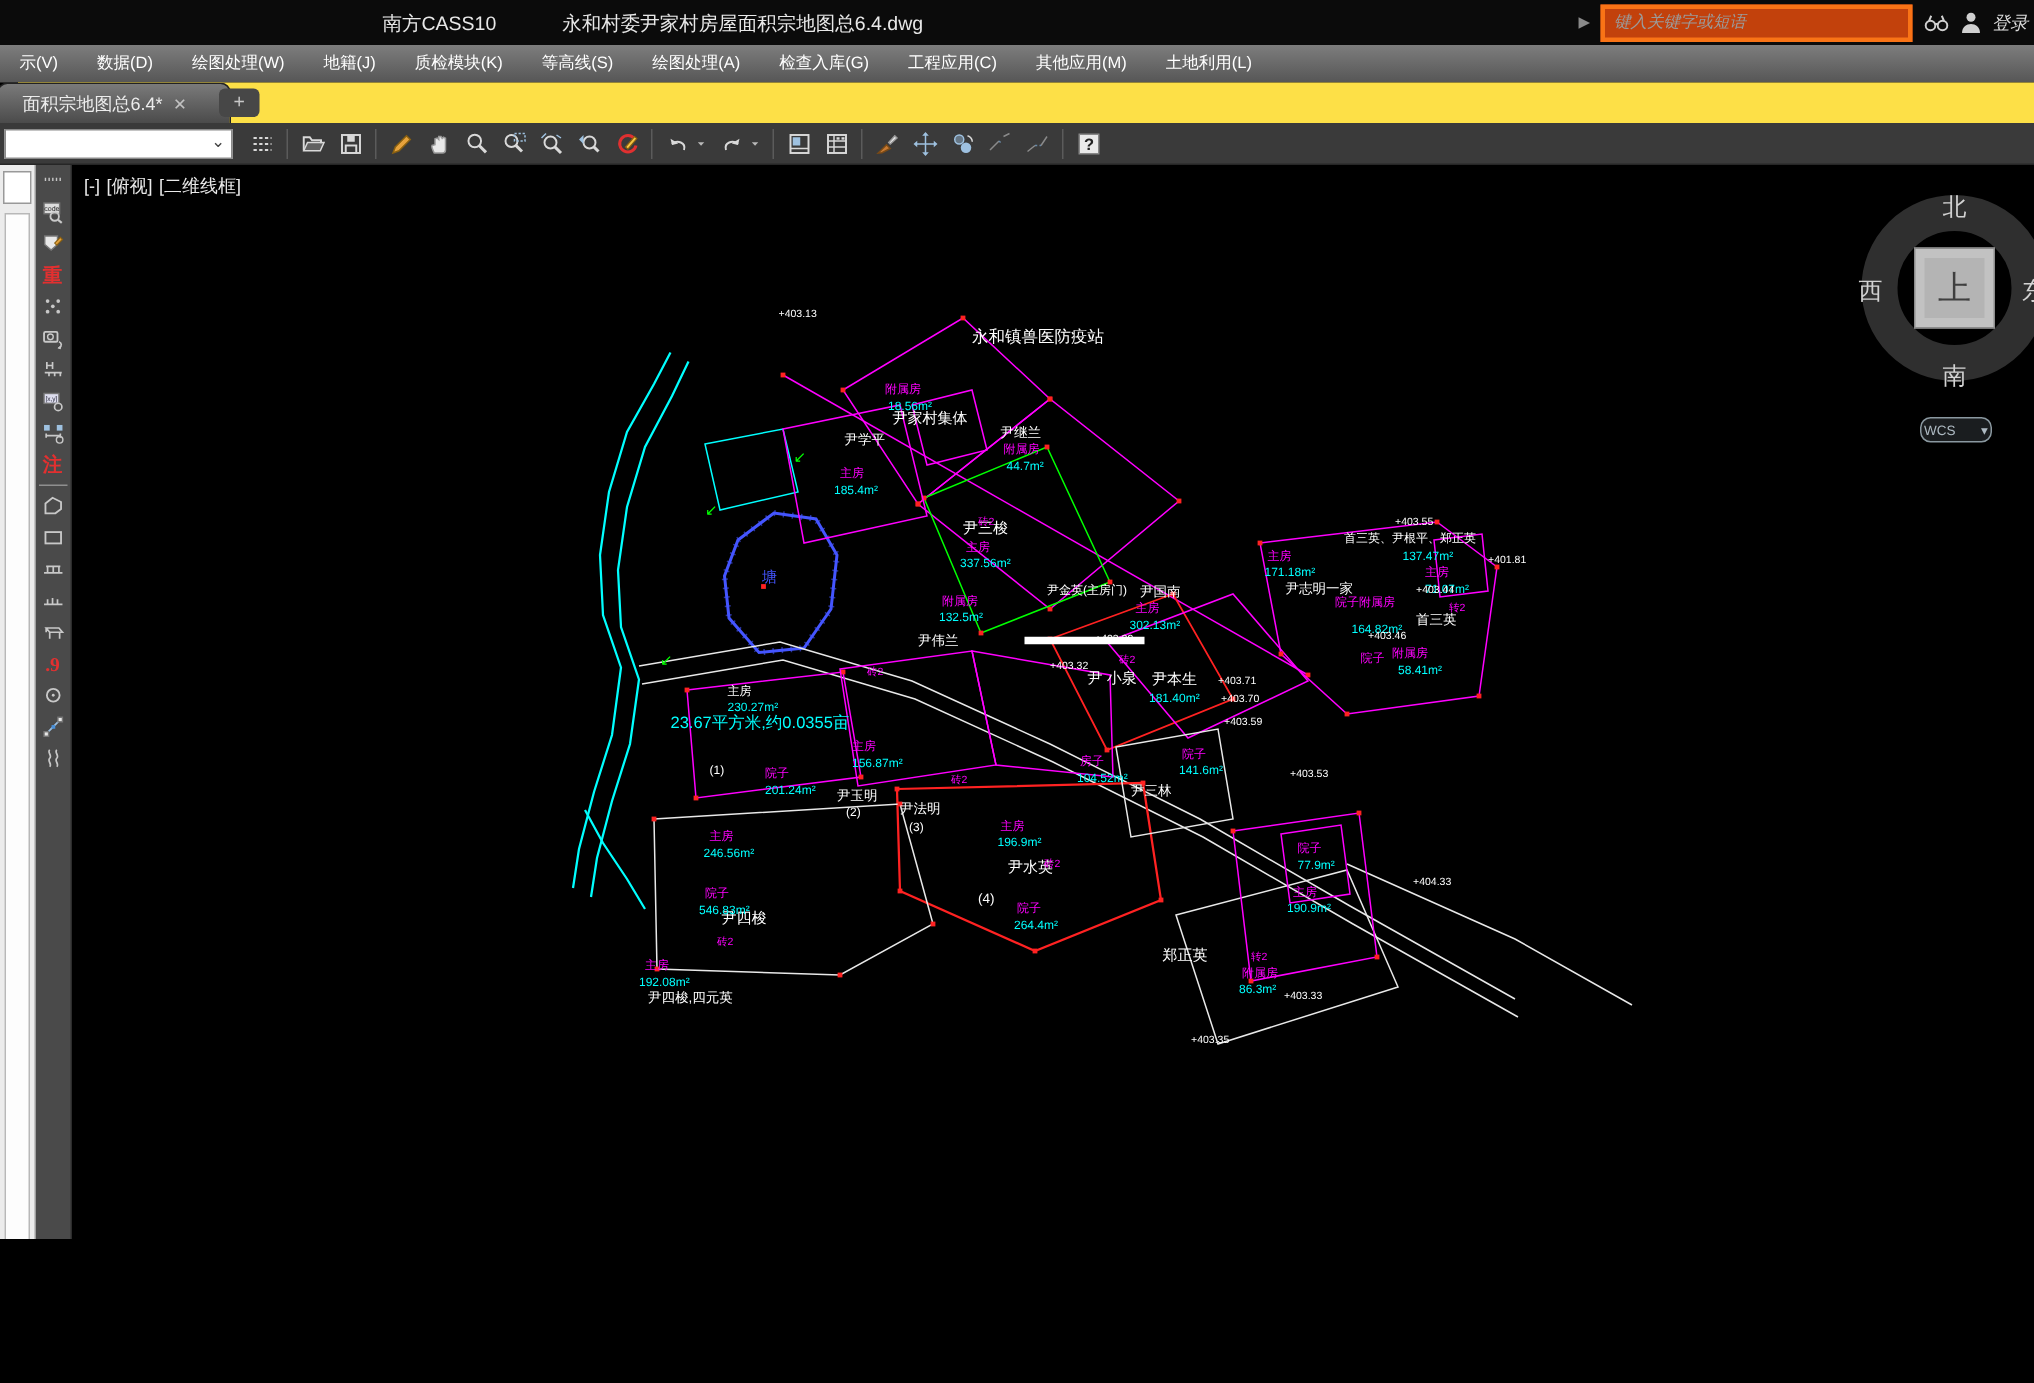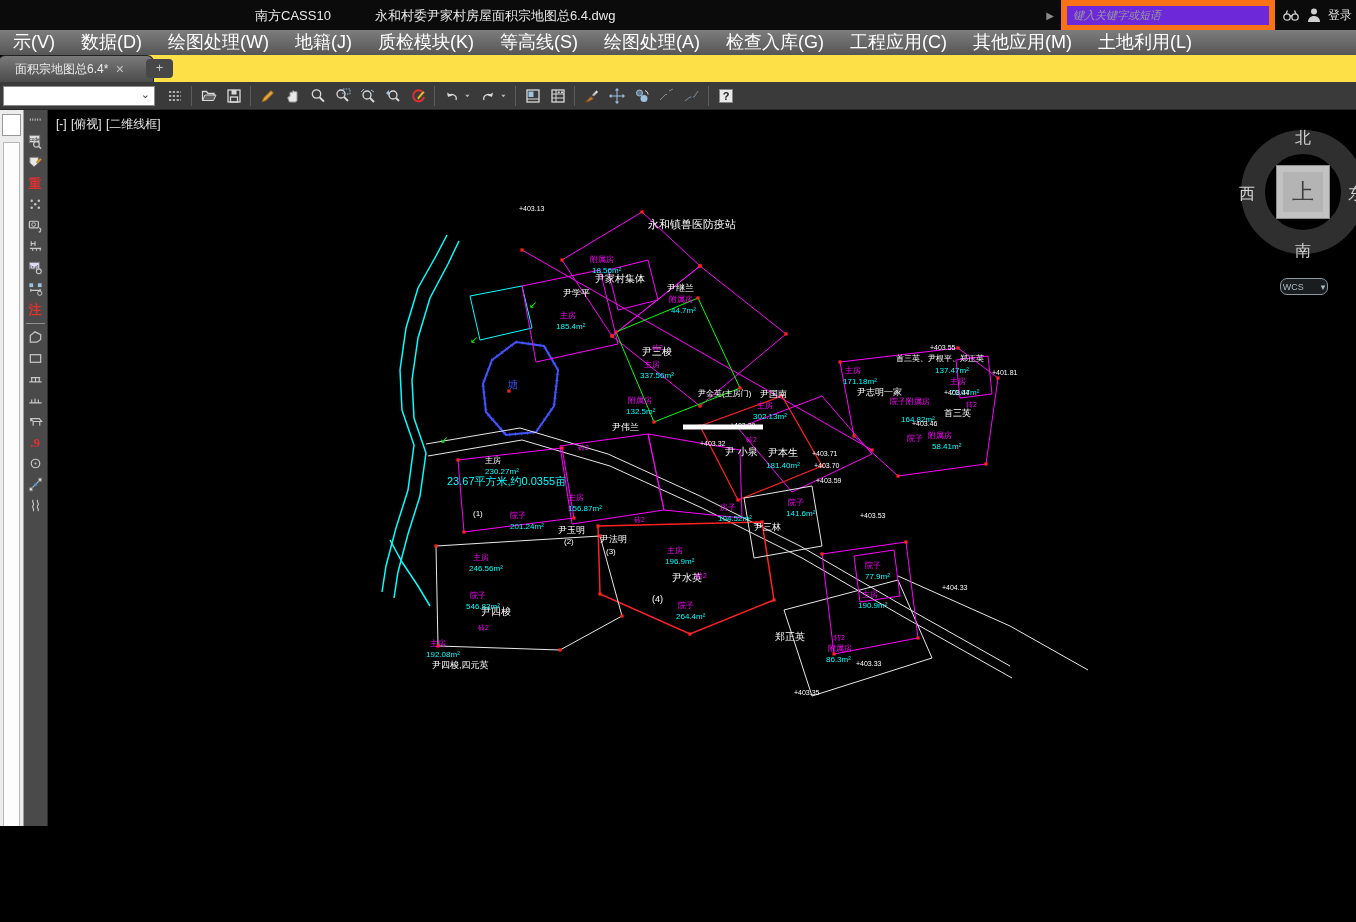--- a/index.html
+++ b/index.html
@@ -3,26 +3,26 @@
 <meta charset="utf-8">
 <style>
   html,body{margin:0;padding:0;background:#000;}
   .app{position:relative;width:1356px;height:826px;overflow:hidden;background:#000;
        font-family:"Liberation Sans",sans-serif;padding-left:16px;-webkit-font-smoothing:antialiased;}
   
   .titlebar{position:absolute;left:0;top:0;width:1356px;height:30px;background:#0b0b0b;color:#e8e8e8;}
   .titles{position:absolute;left:255px;top:7px;display:flex;gap:44px;font-size:13px;white-space:nowrap;}
   .searchwrap{position:absolute;right:4px;top:3px;height:24px;display:flex;align-items:center;gap:7px;}
   .search-arrow{color:#8a8a8a;font-size:10px;}
-  .search{width:190px;height:19px;background:#6d28d9;border:6px solid #f97316;color:#ccc;font-size:11px;padding:0 6px;outline:none;}
+  .search{width:190px;height:19px;background:#c2410c;border:3px solid #f97316;color:#ccc;font-size:11px;padding:0 6px;outline:none;}
   .search::placeholder{color:#9b9b9b;font-style:italic;}
-  .login{font-size:12px;color:#ddd;display:flex;align-items:center;gap:4px;}
+  .login{font-size:12px;color:#ddd;display:flex;align-items:center;gap:4px;font-style:italic;}
   
   .menubar{position:absolute;left:0;top:30px;width:1356px;height:25px;
-           background:linear-gradient(#7d7d7d,#565656);display:flex;align-items:center;color:#fff;font-size:18px;}
+           background:linear-gradient(#7d7d7d,#565656);display:flex;align-items:center;color:#fff;font-size:11px;}
   .menu-item{padding:0 13px;line-height:25px;cursor:default;}
   
   .tabbar{position:absolute;left:12px;top:55px;width:1356px;height:27px;background:#fde047;}
   .tab{position:absolute;left:-14px;top:0;width:132px;height:26px;background:linear-gradient(#7a7a7a,#4b4b4b);
        border:1px solid #222;border-bottom:none;border-radius:7px 7px 0 0;color:#ececec;font-size:12px;
        display:flex;align-items:center;gap:7px;padding:0 6px 0 16px;}
   .tab-close{color:#c2c2c2;font-size:11px;}
   .newtab{position:absolute;left:134px;top:4px;width:27px;height:19px;background:#474747;border-radius:4px;
           color:#c8c8c8;text-align:center;line-height:18px;font-size:13px;}
   

